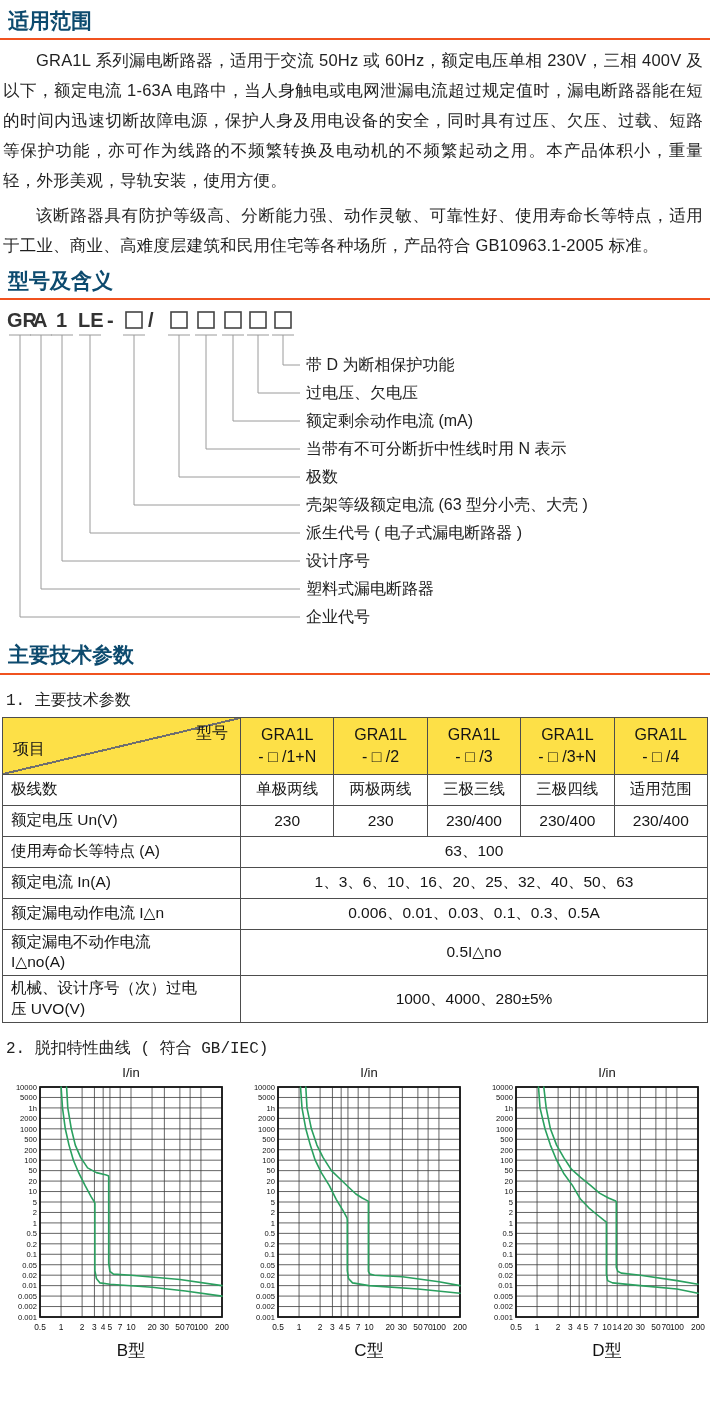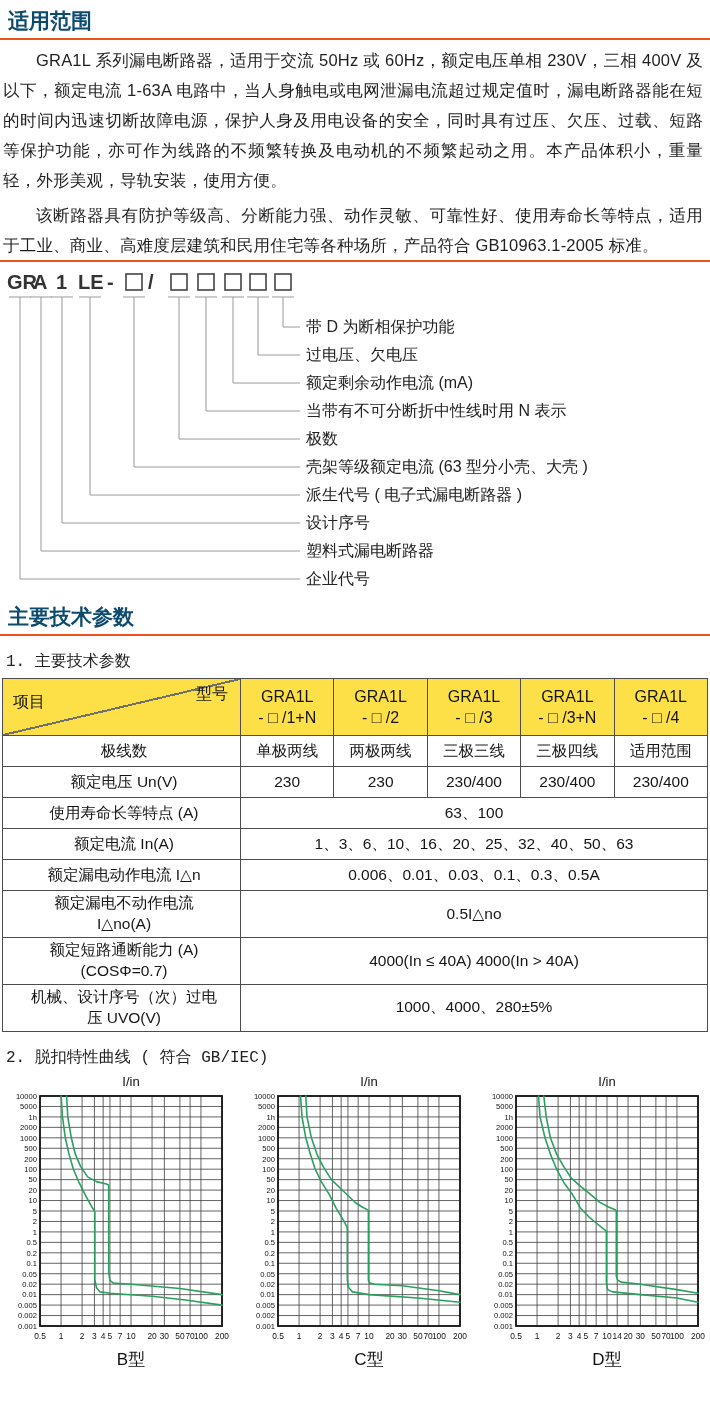--- a/index.html
+++ b/index.html
@@ -11,41 +11,42 @@
   .sec-rule{height:2px;background:#f0521f;}
   .para{font-size:16.5px;line-height:30px;text-align:justify;text-indent:2em;
         margin:5px 7px 0 3px;letter-spacing:.2px;}
   .sub-heading{font-size:16px;margin:15px 0 6px 6px;color:#222;font-family:Liberation Mono, monospace;}
   #model-diagram{display:block;margin:2px 0 0 0;}
   table{border-collapse:collapse;width:706px;margin:2px 0 0 2px;table-layout:fixed;font-size:15.5px;}
   th,td{border:1px solid #4d4d4d;text-align:center;padding:2px 3px;color:#151515;font-weight:normal;}
   tr.thead th{background:#fde047;height:52px;font-size:16px;}
   tr.thead th div{line-height:1.35;}
   td{height:26px;}
-  td.lbl{text-align:center;padding-left:8px;white-space:pre-line;line-height:1.35;}
+  td.lbl{text-align:left;padding-left:8px;white-space:pre-line;line-height:1.35;}
   th.corner{position:relative;padding:0;}
   .diag{position:absolute;left:0;top:0;width:100%;height:100%;
         background:linear-gradient(to bottom right,transparent calc(50% - 1px),
         #6f6f6f calc(50% - 1px),#6f6f6f calc(50% + 1px),transparent calc(50% + 1px));}
   .c-top{position:absolute;top:5px;right:12px;font-size:16px;}
-  .c-bot{position:absolute;left:10px;bottom:22px;font-size:16px;}
+  .c-bot{position:absolute;left:10px;bottom:14px;font-size:16px;}
   .charts{display:flex;justify-content:space-between;padding:0 2px;margin-top:2px;}
   .chart{width:230px;}
   svg text{font-family:"Liberation Sans","DejaVu Sans",sans-serif;}
 </style>
 </head>
 <body>
 
 <div>
 
   <h2 class="sec-title">适用范围</h2>
   <div class="sec-rule"></div>
   <p class="para">GRA1L 系列漏电断路器，适用于交流 50Hz 或 60Hz，额定电压单相 230V，三相 400V 及以下，额定电流 1-63A 电路中，当人身触电或电网泄漏电流超过规定值时，漏电断路器能在短的时间内迅速切断故障电源，保护人身及用电设备的安全，同时具有过压、欠压、过载、短路等保护功能，亦可作为线路的不频繁转换及电动机的不频繁起动之用。本产品体积小，重量轻，外形美观，导轨安装，使用方便。</p>
   <p class="para">该断路器具有防护等级高、分断能力强、动作灵敏、可靠性好、使用寿命长等特点，适用于工业、商业、高难度层建筑和民用住宅等各种场所，产品符合 GB10963.1-2005 标准。</p>
 
+  <h2 class="sec-title">型号及含义</h2>
   <div class="sec-rule"></div>
   <svg id="model-diagram" width="710" height="332" viewBox="0 0 710 332">
       <text x="7" y="25" font-size="20" font-weight="bold" fill="#333">GR</text>
       <text x="33" y="25" font-size="20" font-weight="bold" fill="#333">A</text>
       <text x="56" y="25" font-size="20" font-weight="bold" fill="#333">1</text>
       <text x="78" y="25" font-size="20" font-weight="bold" fill="#333">LE</text>
       <text x="107" y="25" font-size="20" font-weight="bold" fill="#333">-</text>
       <rect x="126" y="10" width="16" height="16" fill="none" stroke="#444" stroke-width="1.6"></rect>
       <text x="148" y="25" font-size="20" font-weight="bold" fill="#333">/</text>
       <rect x="171" y="10" width="16" height="16" fill="none" stroke="#444" stroke-width="1.6"></rect>
@@ -141,25 +142,20 @@
       <td colspan="5">1、3、6、10、16、20、25、32、40、50、63</td>
     </tr>
     <tr>
       <td class="lbl">额定漏电动作电流 I△n</td>
       <td colspan="5">0.006、0.01、0.03、0.1、0.3、0.5A</td>
     </tr>
     <tr>
       <td class="lbl">额定漏电不动作电流
 I△no(A)</td>
       <td colspan="5">0.5I△no</td>
-    </tr>
-    <tr>
-      <td class="lbl">额定短路通断能力 (A)
-(COSΦ=0.7)</td>
-      <td colspan="5">4000(In ≤ 40A) 4000(In &gt; 40A)</td>
     </tr>
     <tr>
       <td class="lbl">机械、设计序号（次）过电
 压 UVO(V)</td>
       <td colspan="5">1000、4000、280±5%</td>
     </tr>
   </tbody>
     </table>
 
   <div class="sub-heading">2. 脱扣特性曲线 ( 符合 GB/IEC)</div>

